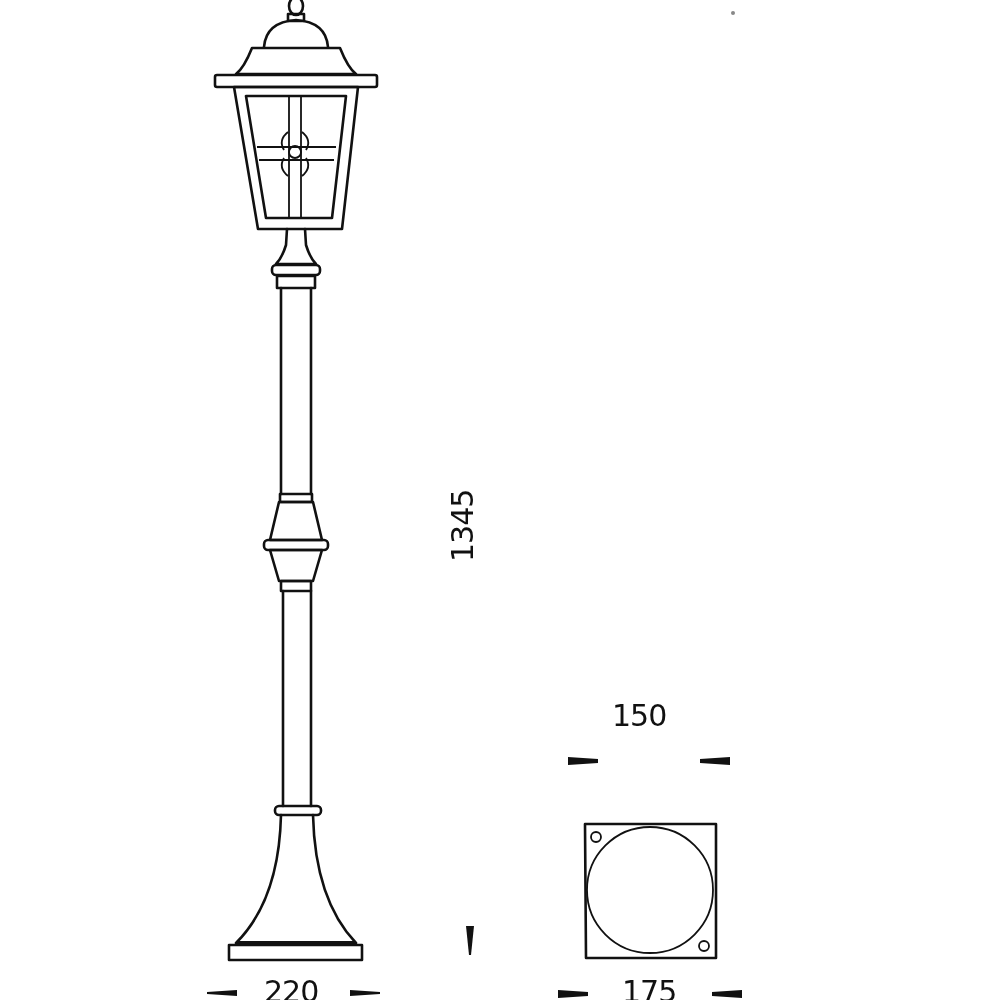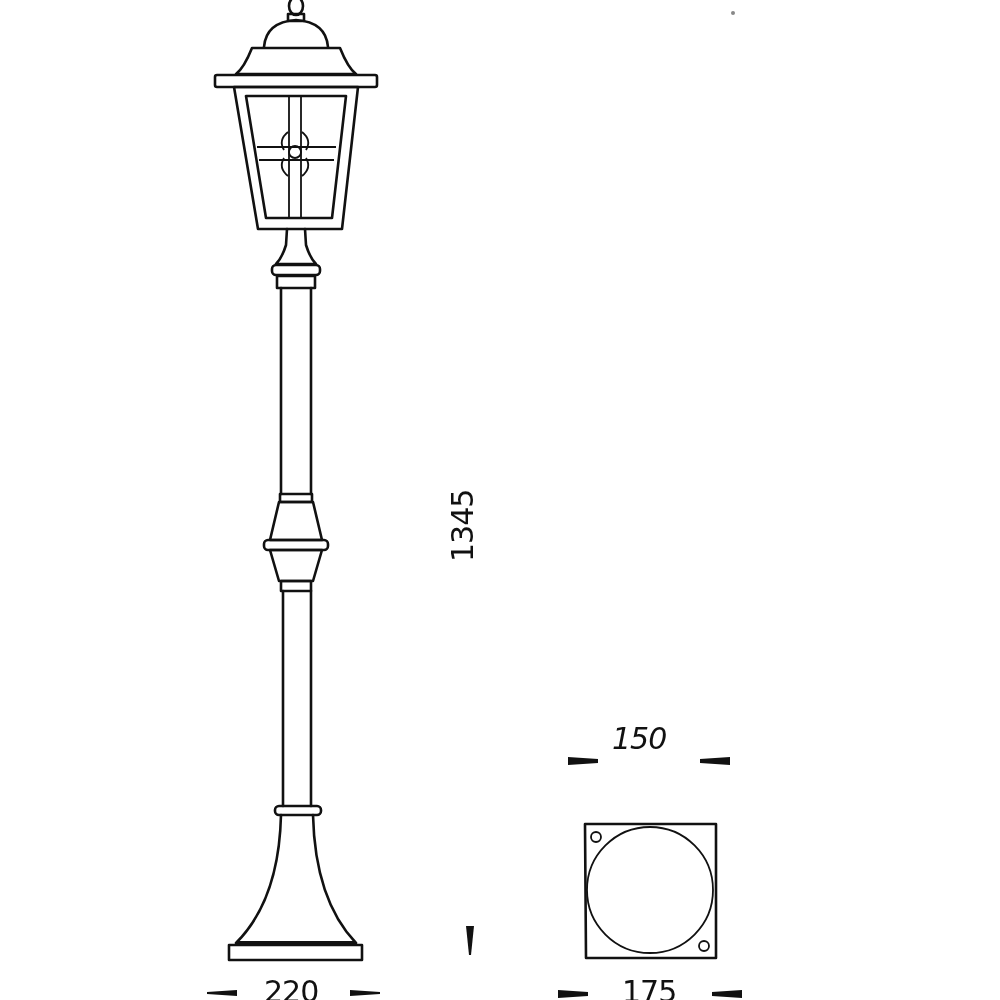--- a/index.html
+++ b/index.html
@@ -3,21 +3,21 @@
   <meta charset="utf-8">
   <style>
     html, body { margin: 0; padding: 0; background: #ffffff; }
     body { width: 1000px; height: 1000px; position: relative; overflow: hidden; font-family: "DejaVu Sans", sans-serif; }
     svg { position: absolute; left: 0; top: 0; }
     .ln { fill: none; stroke: #111; stroke-width: 2.6; stroke-linejoin: round; stroke-linecap: round; }
     .thin { fill: none; stroke: #111; stroke-width: 1.8; }
     .arrow { fill: #111; }
     .dim { position: absolute; font-family: "DejaVu Sans", sans-serif; color: #111; font-size: 30px; letter-spacing: -1px; line-height: 1; }
     #dim-height { left: 448px; top: 510px; transform-origin: 0 0; transform: rotate(-90deg) translate(-52px, 0); }
-    #dim-top { left: 612px; top: 724px; font-style: italic; }
+    #dim-top { left: 612px; top: 701px; }
     #dim-base { left: 264px; top: 977px; }
     #dim-plate { left: 622px; top: 977px; }
   </style>
 </head>
 <body>
 
 <svg width="1000" height="1000" viewBox="0 0 1000 1000">
 
   <g>
 

